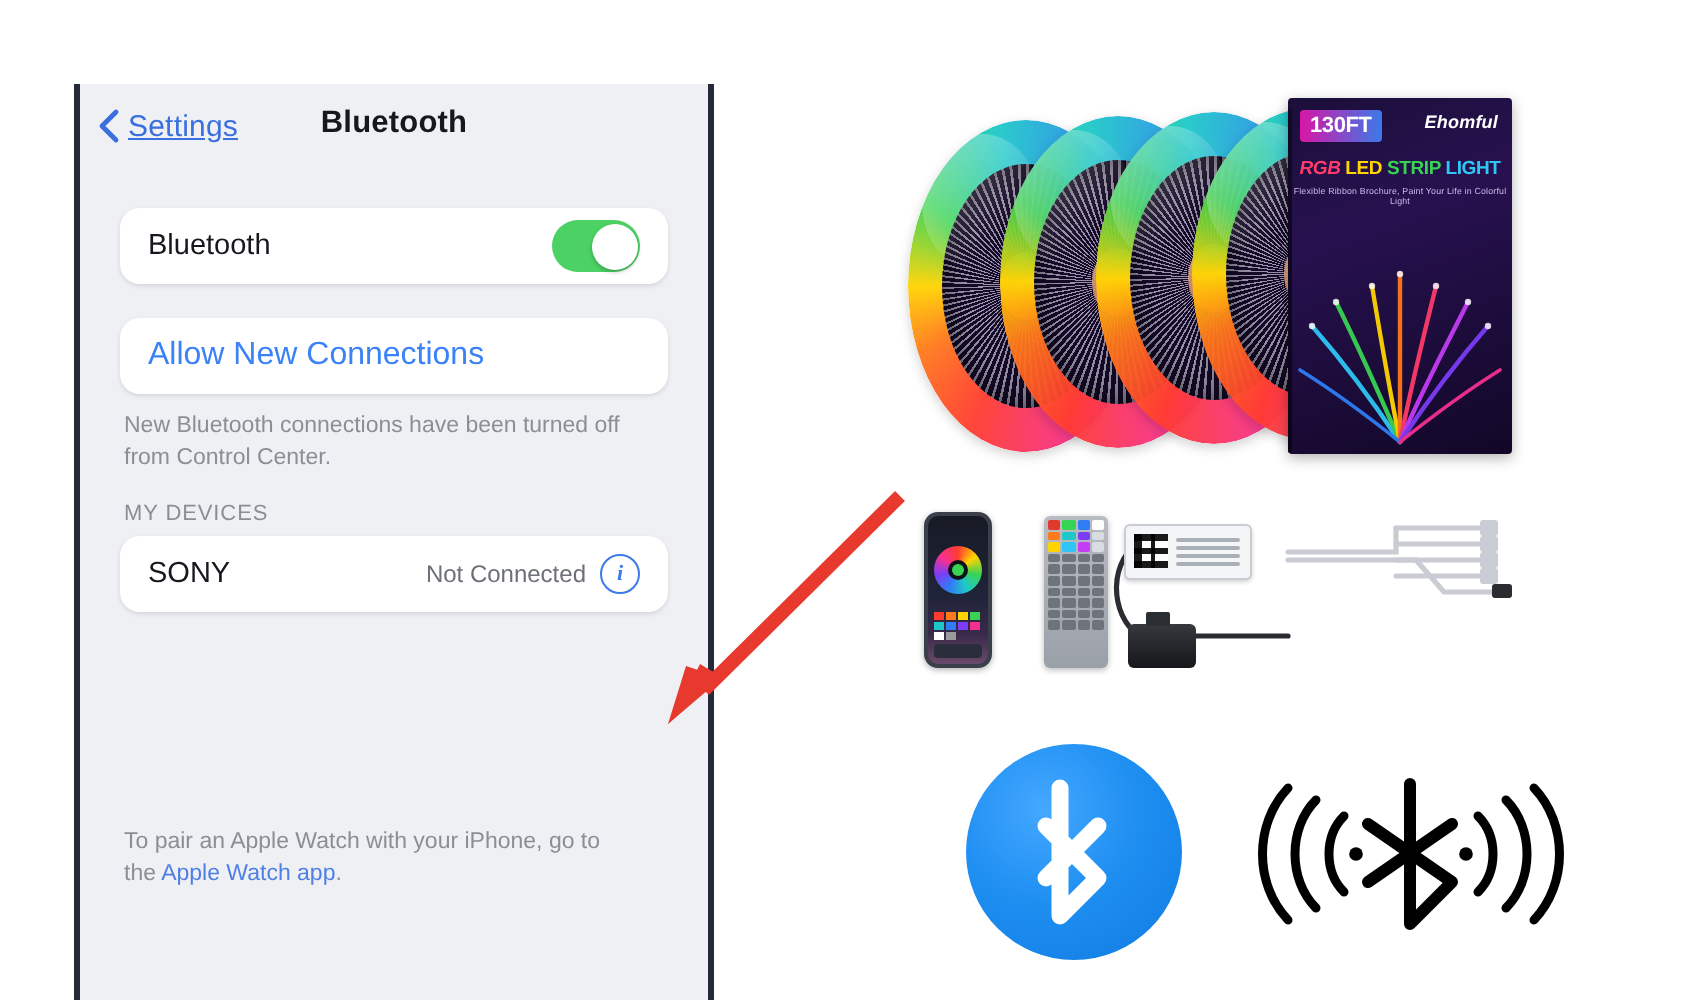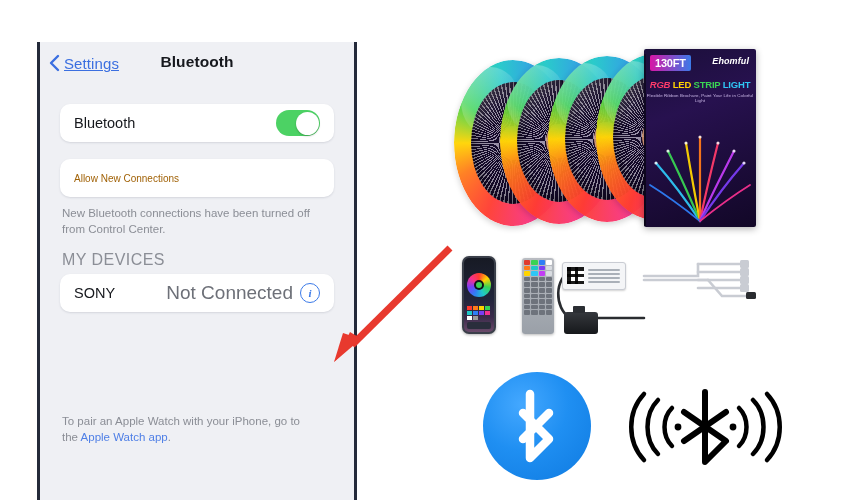--- a/index.html
+++ b/index.html
@@ -42,23 +42,23 @@
 
   .card{
     margin:0 20px;background:#ffffff;border-radius:10px;
     box-shadow:0 1px 2px rgba(120,125,140,.22);
   }
   .row{
     display:flex;align-items:center;
     height:38px;padding:0 14px;box-sizing:border-box;
   }
   .row-label{font-size:14.5px;color:#16181d;}
-  .row-label.blue{color:#a16207;font-size:10px;}
+  .row-label.blue{color:#3b82f6;font-size:16px;}
   .row-spacer{flex:1;}
-  .row-status{font-size:19px;color:#6d7078;margin-right:7px;}
+  .row-status{font-size:12px;color:#6d7078;margin-right:7px;}
 
   .toggle{
     width:44px;height:26px;border-radius:13px;background:#4CD264;
     position:relative;flex:none;
   }
   .toggle .knob{
     position:absolute;right:1.5px;top:1.5px;
     width:23px;height:23px;border-radius:50%;background:#fff;
     box-shadow:0 1px 2px rgba(0,0,0,.25);
   }
@@ -68,21 +68,21 @@
     font-size:11px;font-style:italic;font-weight:bold;
     display:flex;align-items:center;justify-content:center;
     font-family:"Liberation Serif",serif;
     line-height:1;flex:none;
   }
 
   .helper-text{
     margin:9px 22px 0 22px;font-size:11.5px;color:#8b8e96;line-height:1.35;
   }
   .section-head{
-    margin:14px 22px 5px 22px;font-size:16px;color:#8b8e96;
+    margin:14px 22px 5px 22px;font-size:11px;color:#8b8e96;
     letter-spacing:.45px;display:flex;align-items:center;gap:7px;
   }
   .spinner{width:14px;height:14px;flex:none;opacity:.55;}
   .spinner svg{display:block;}
 
   .link-text{color:#4f7fe6;}
 
   
   .highlight-wrap{
     position:absolute;left:8px;top:321px;width:303px;height:44px;

